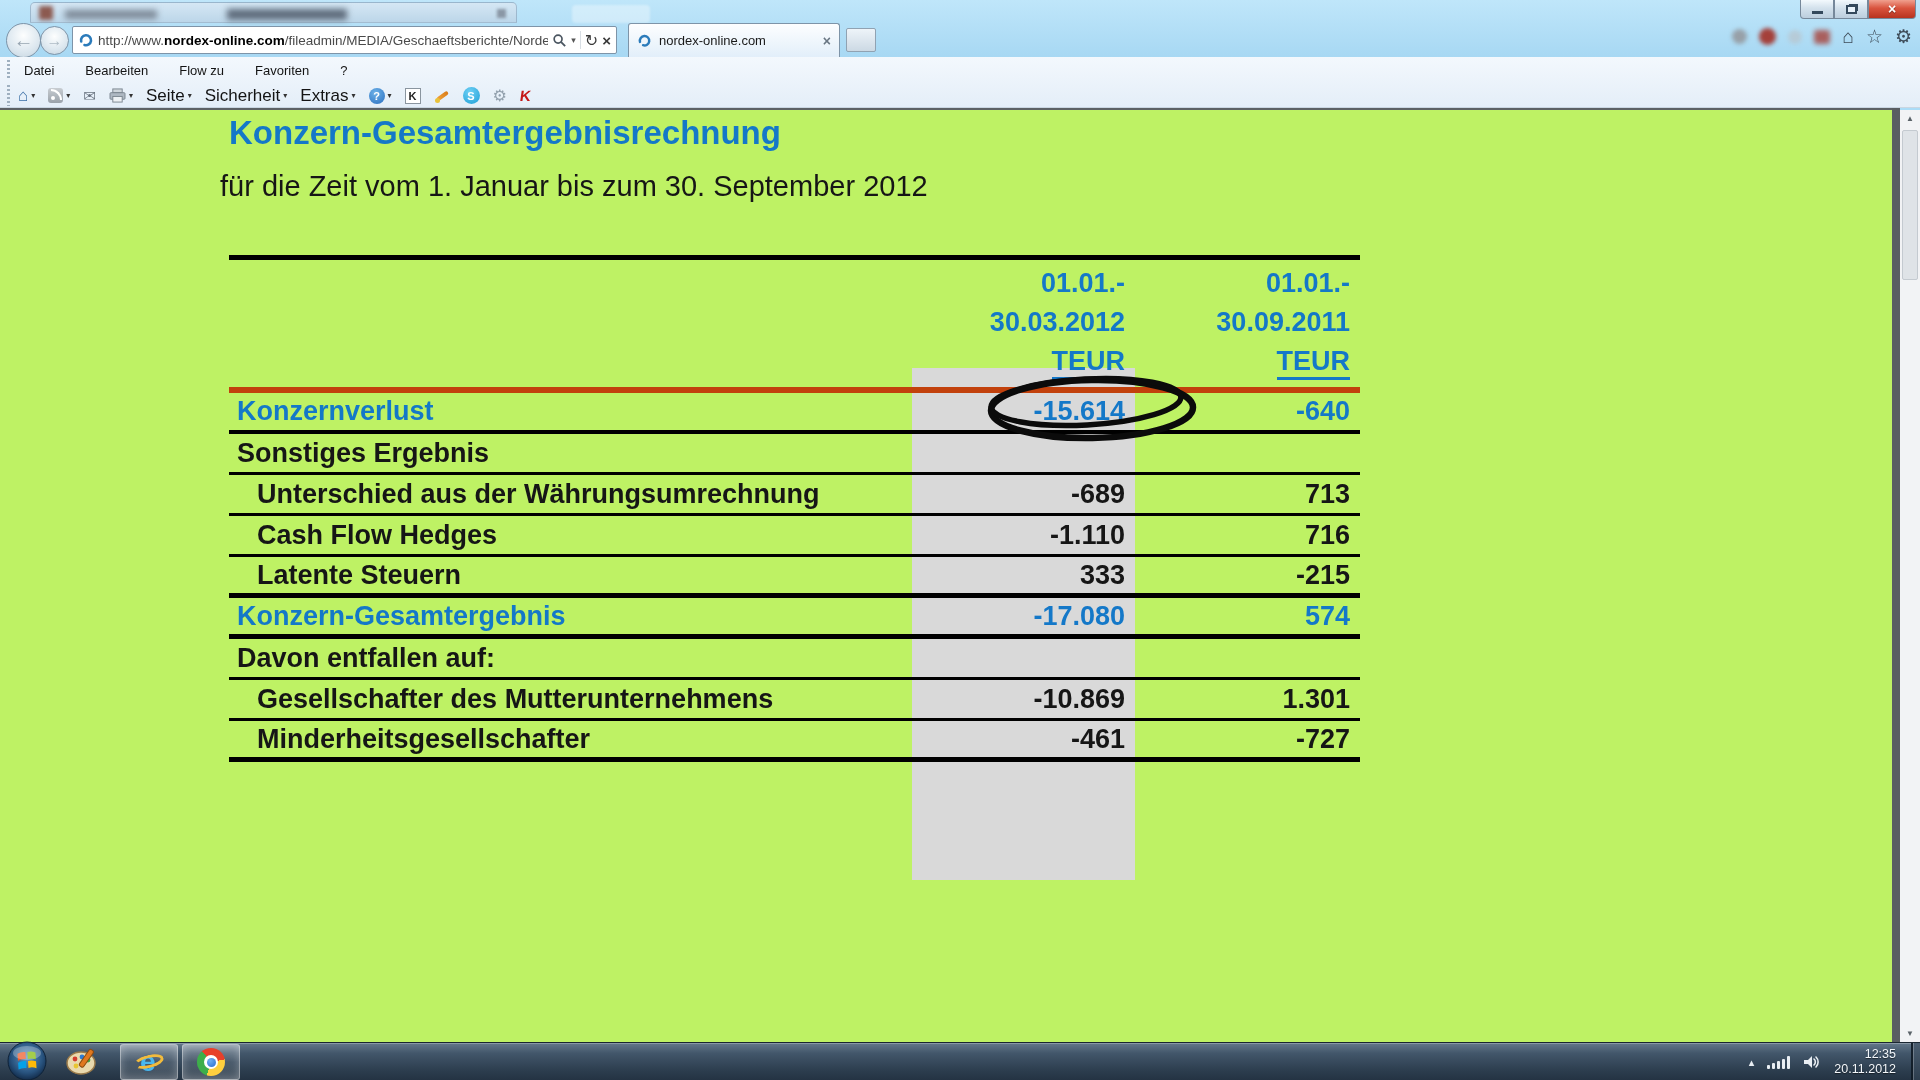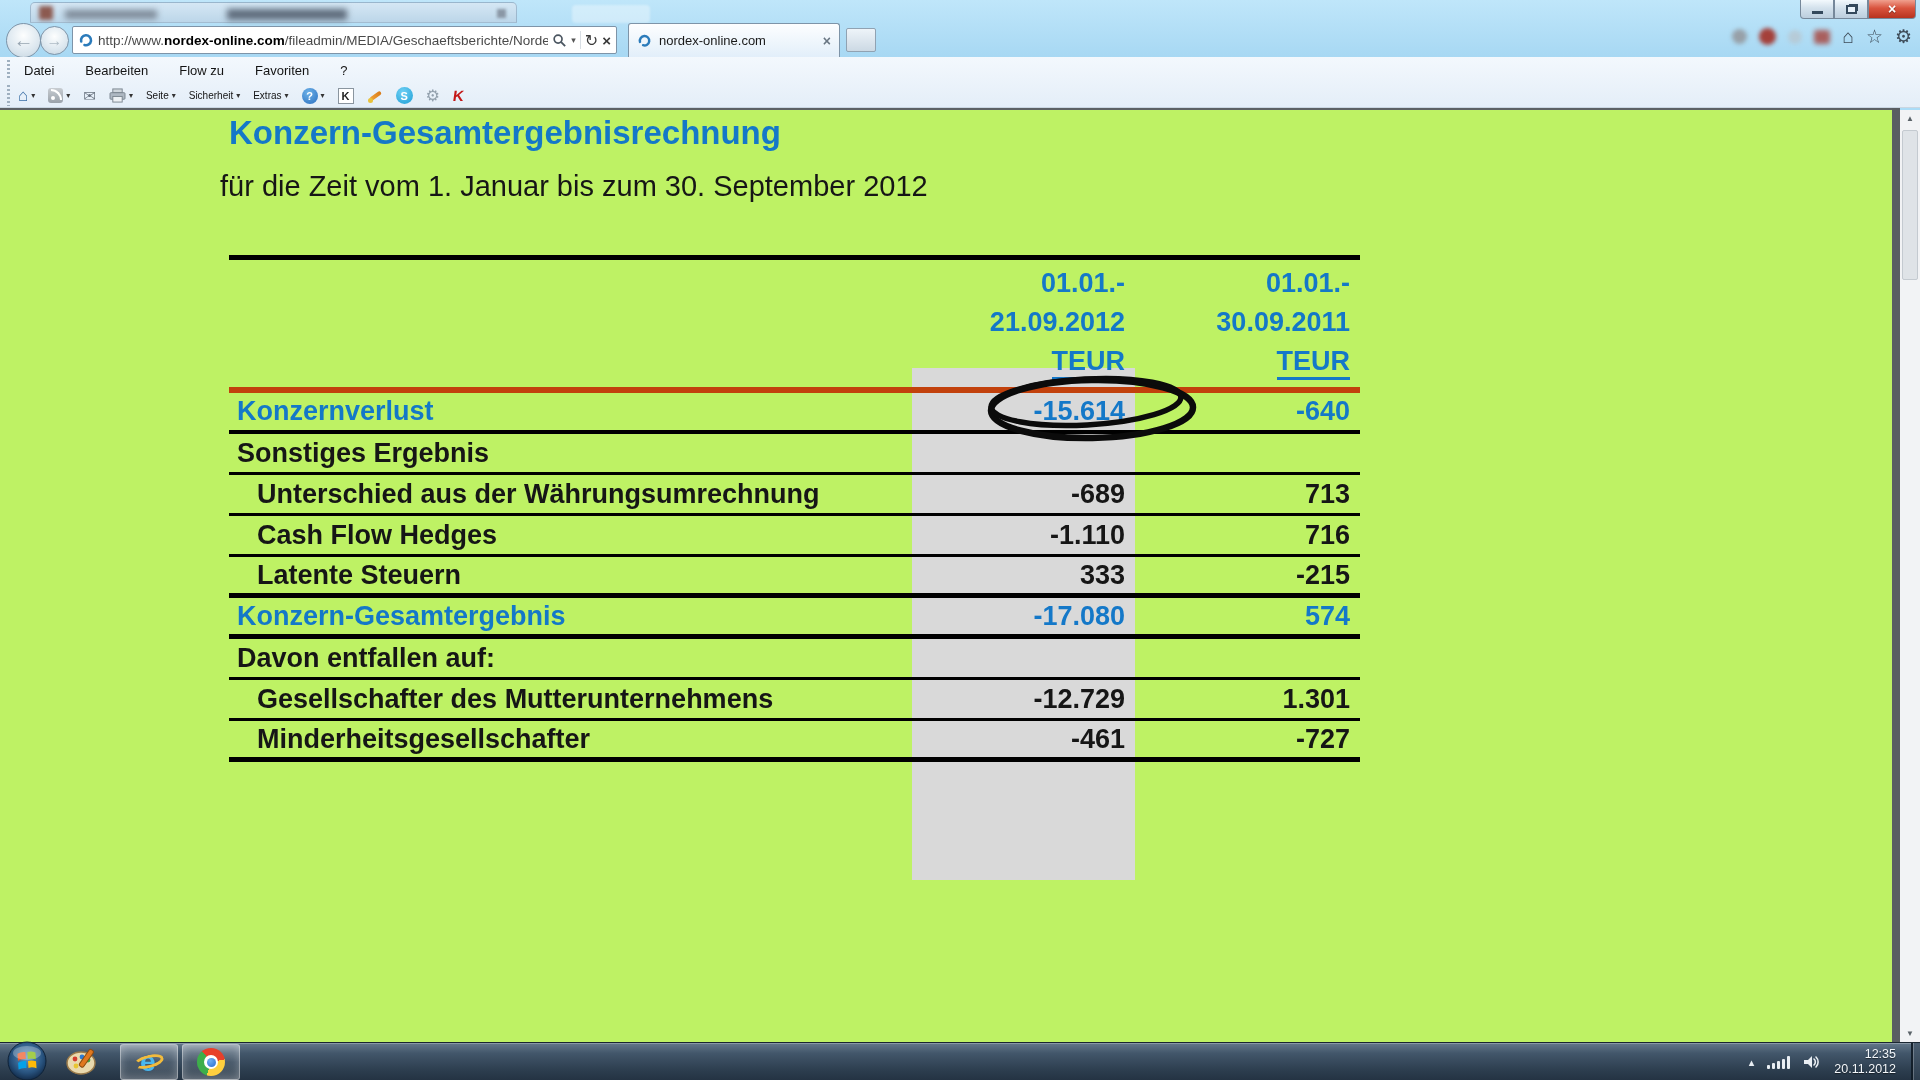--- a/index.html
+++ b/index.html
@@ -74,21 +74,21 @@
           background:linear-gradient(#f3f8fd,#e4eef8); border-bottom:1px solid #c9d6e2; }
   .menubar { position:absolute; top:0; left:0; width:100%; height:26px; display:flex; align-items:center;
              gap:27px; padding-left:22px; font-size:13px; color:#141414; }
   .cmdbar { position:absolute; top:26px; left:0; width:100%; height:25px; display:flex; align-items:center;
             gap:9px; padding-left:16px; font-size:13px; color:#141414; }
   .grip { position:absolute; left:7px; top:3px; bottom:3px; width:3px;
           background-image:repeating-linear-gradient(#9fb0c0 0 2px, transparent 2px 4px); }
   .menu-item { padding:2px 2px; }
   .cmd-group { display:flex; align-items:center; gap:3px; padding:0 2px; }
   .caret { font-size:8px; color:#333; }
-  .cmd-label { font-size:10px; }
+  .cmd-label { font-size:17px; }
   .ic-home { font-size:17px; color:#3a6ea5; font-weight:bold; line-height:1; }
   .ic-rss { width:15px; height:15px; border-radius:3px; background:linear-gradient(#c8cdd2,#9aa2aa); position:relative; }
   .ic-rss:after { content:""; position:absolute; left:3px; bottom:3px; width:4px; height:4px; border-radius:50%; background:#fff; }
   .ic-rss:before { content:""; position:absolute; left:3px; bottom:3px; width:9px; height:9px;
                    border:2px solid #fff; border-left:none; border-bottom:none; border-radius:0 100% 0 0; }
   .ic-mail { font-size:15px; color:#6a7480; position:relative; line-height:1;}
   .ic-print { width:17px; height:15px; }
   .ic-help { width:16px; height:16px; border-radius:50%; background:radial-gradient(circle at 40% 30%,#6db2e8,#2a6fc0);
              color:#fff; font-size:11px; font-weight:bold; display:flex; align-items:center; justify-content:center; }
   .ic-kbox { width:16px; height:16px; border:1px solid #8a959f; background:#fff; color:#222; font-size:11px;
@@ -307,21 +307,21 @@
     <div class="graycol"></div>
 
     <div class="doc-title" style="top:4px;left:229px;">Konzern-Gesamtergebnisrechnung</div>
     <div class="doc-subtitle" style="top:60px;left:220px;">für die Zeit vom 1. Januar bis zum 30. September 2012</div>
 
     <div class="doc-table" style="top:145px;">
       <div class="thead">
         <div class="th-lbl"></div>
         <div class="th-col">
           <div>01.01.-</div>
-          <div>21.09.2012</div>
+          <div>30.03.2012</div>
           <div><span class="u">TEUR</span></div>
         </div>
         <div class="th-col c2">
           <div>01.01.-</div>
           <div>30.09.2011</div>
           <div><span class="u">TEUR</span></div>
         </div>
       </div>
 
       <div class="trow hl b4">
@@ -354,21 +354,21 @@
         <div class="c-v1">-17.080</div>
         <div class="c-v2">574</div>
       </div>
       <div class="trow">
         <div class="c-lbl">Davon entfallen auf:</div>
         <div class="c-v1"></div>
         <div class="c-v2"></div>
       </div>
       <div class="trow">
         <div class="c-lbl ind">Gesellschafter des Mutterunternehmens</div>
-        <div class="c-v1">-12.729</div>
+        <div class="c-v1">-10.869</div>
         <div class="c-v2">1.301</div>
       </div>
       <div class="trow b5">
         <div class="c-lbl ind">Minderheitsgesellschafter</div>
         <div class="c-v1">-461</div>
         <div class="c-v2">-727</div>
       </div>
     </div>
 
     <svg class="circle-annot" width="220" height="80" viewBox="0 0 220 80" style="top:258px;">

